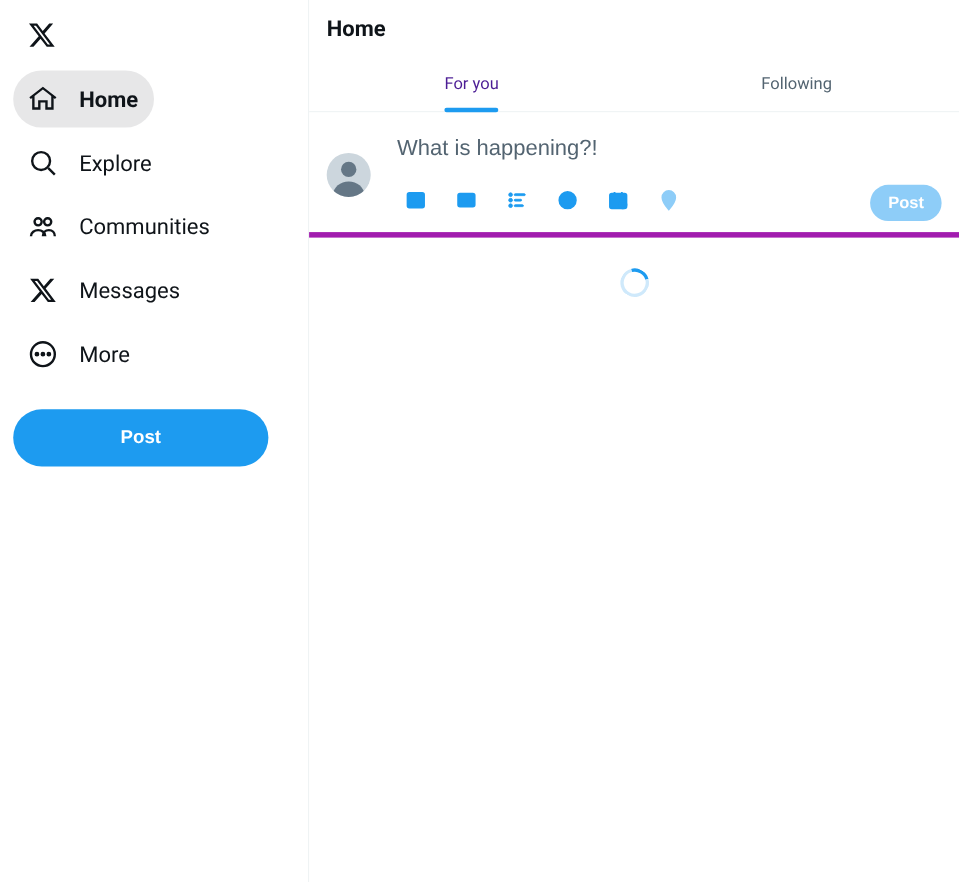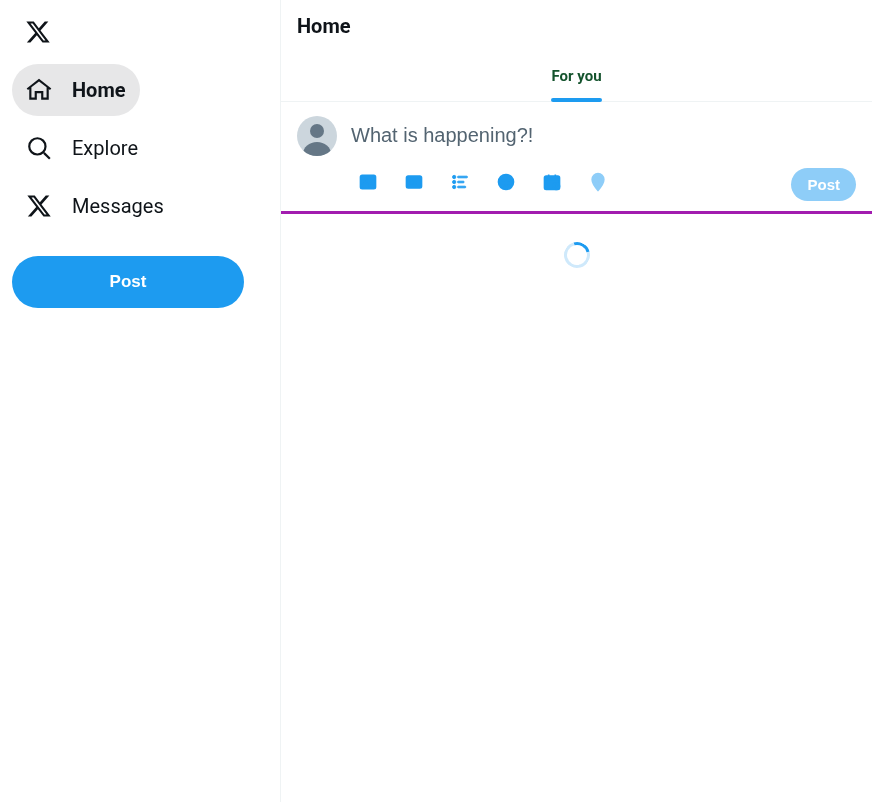--- a/index.html
+++ b/index.html
@@ -82,34 +82,35 @@
     height: 53px;
     cursor: pointer;
     position: relative;
     color: #536471;
     font-size: 15px;
   }
   .tab-inner {
     padding-bottom: 16px;
     position: relative;
   }
-  .tab.active .tab-inner { font-weight: 700; color: #14532d; text-align: right; }
+  .tab.active .tab-inner { font-weight: 400; color: #4c1d95; text-align: right; }
   .tab.active .tab-inner::after {
     content: "";
     position: absolute;
     left: 0; right: 0; bottom: -1px;
     height: 4px;
     background: #1d9bf0;
     border-radius: 4px;
   }
   .composer {
     display: flex;
     padding: 14px 16px 10px 16px;
-    gap: 14px;
-    border-bottom: 3px solid #a21caf;
+    gap: 24px;
+    border-bottom: 5px solid #a21caf;
+    align-items: center;
   }
   .avatar {
     width: 40px; height: 40px;
     border-radius: 50%;
     background: #ccd6dd;
     display: flex; align-items: flex-end; justify-content: center;
     overflow: hidden;
     flex-shrink: 0;
   }
   .avatar svg { width: 100%; height: 100%; }
@@ -192,41 +193,66 @@
           <line x1="16.5" y1="16.5" x2="22" y2="22"></line>
         </svg>
     </span>
     <span>Explore</span>
   </div>
 
 
 
 
 
+  <div class="nav-item">
+    <span class="nav-icon">
+      <svg viewBox="0 0 24 24" fill="none" stroke="#0f1419" stroke-width="2">
+          <circle cx="8" cy="8" r="3"></circle>
+          <circle cx="16" cy="8" r="3"></circle>
+          <path d="M2 20c0-3 3-5 6-5s6 2 6 5"></path>
+          <path d="M12 20c0-3 2-5 5-5s5 2 5 5"></path>
+        </svg>
+    </span>
+    <span>Communities</span>
+  </div>
 
   <div class="nav-item">
     <span class="nav-icon">
       <svg viewBox="0 0 24 24">
           <path d="M18.244 2.25h3.308l-7.227 8.26 8.502 11.24H16.17l-5.214-6.817L4.99 21.75H1.68l7.73-8.835L1.254 2.25H8.08l4.713 6.231zm-1.161 17.52h1.833L7.084 4.126H5.117z" fill="#0f1419"></path>
         </svg>
     </span>
     <span>Messages</span>
   </div>
 
 
+  <div class="nav-item">
+    <span class="nav-icon">
+      <svg viewBox="0 0 24 24" fill="none" stroke="#0f1419" stroke-width="2">
+          <circle cx="12" cy="12" r="10"></circle>
+          <circle cx="7" cy="12" r="1" fill="#0f1419"></circle>
+          <circle cx="12" cy="12" r="1" fill="#0f1419"></circle>
+          <circle cx="17" cy="12" r="1" fill="#0f1419"></circle>
+        </svg>
+    </span>
+    <span>More</span>
+  </div>
 
   <button class="post-btn">Post</button>
 </nav>
 
 <main class="main">
   <div class="main-header">Home</div>
 
   <div class="tabs">
     <div class="tab active">
       <div class="tab-inner">For you</div>
+    </div>
+    <div class="tab">
+      <div class="tab-inner">Following</div>
     </div>
   </div>
 
   <div class="composer">
     <div class="avatar">
       <svg viewBox="0 0 40 40">
           <circle cx="20" cy="15" r="7" fill="#657786"></circle>
           <ellipse cx="20" cy="38" rx="14" ry="12" fill="#657786"></ellipse>
         </svg>
     </div>

